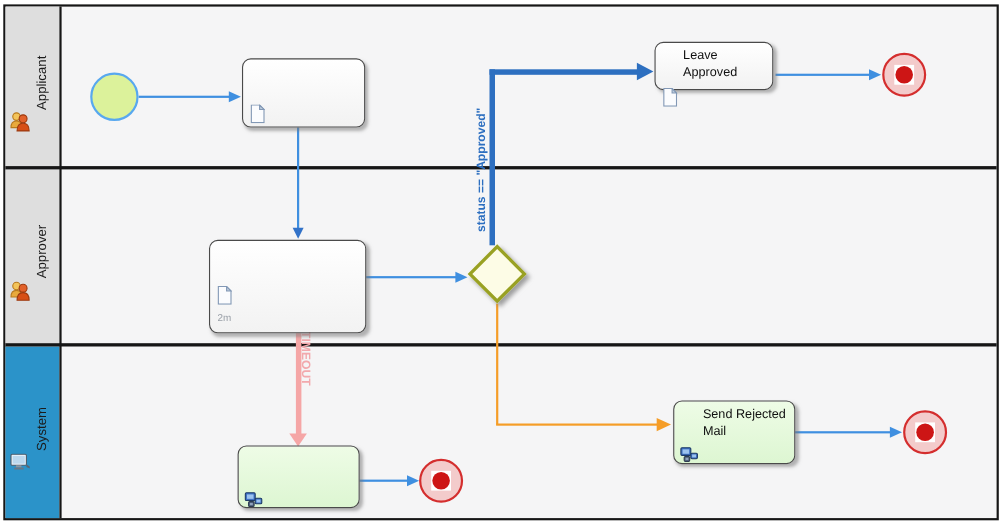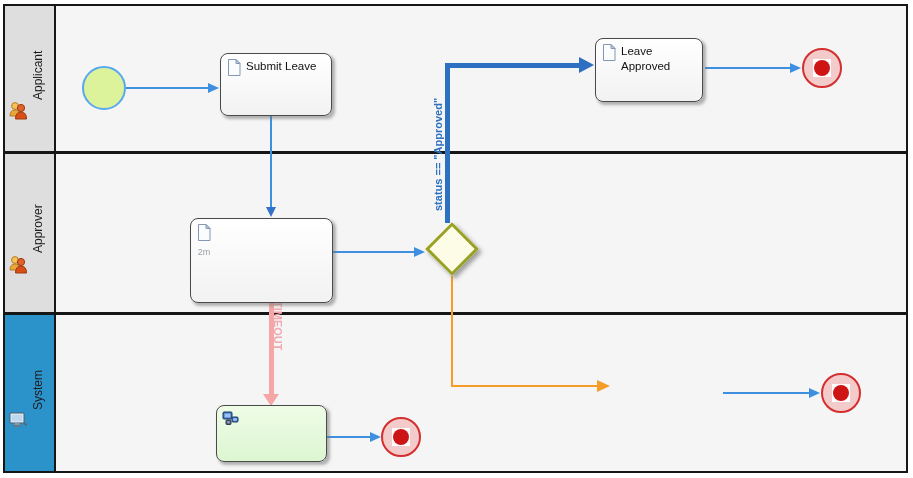--- a/index.html
+++ b/index.html
@@ -20,21 +20,21 @@
           font-size:12px;color:#1b1b1b;}
   .rot-ccw{transform:rotate(-90deg);}
   .rot-cw{transform:rotate(90deg);}
   
   .task{position:absolute;border:1.5px solid #4a4a4a;border-radius:8px;
         background:linear-gradient(#ffffff,#f2f2f2);
         box-shadow:2.5px 2.5px 3px rgba(120,120,120,.55);
         box-sizing:border-box;padding:5px 4px 4px 5px;display:flex;gap:4px;}
   .task.green{background:linear-gradient(#f0fdе9,#e2f9d8);background:linear-gradient(#eefce6,#ddf6d2);}
   .task-text{font-size:11.5px;line-height:15px;color:#101010;}
-  .icon-col{display:flex;flex-direction:column;align-items:center;gap:2px;flex:0 0 16px;}
+  .icon-col{display:flex;flex-direction:column;align-items:center;gap:2px;flex:0 0 16px;margin-top:36px;}
   .timer{font-size:9px;color:#9aa0a8;}
   
   .event{position:absolute;border-radius:50%;box-sizing:border-box;
          display:flex;align-items:center;justify-content:center;}
   .start{width:44px;height:44px;background:#dcf29b;border:2px solid #58a8ef;}
   .end{width:40px;height:40px;background:#f3cbcb;border:2.5px solid #d42e2e;}
   .end-core{width:18px;height:18px;background:#fff;display:flex;align-items:center;justify-content:center;}
   .end-dot{width:16px;height:16px;border-radius:50%;background:#cd1515;}
   
   .gw-wrap{filter:drop-shadow(3px 3px 2px rgba(130,130,130,.75));}
@@ -135,39 +135,38 @@
   <div class="event start" style="left:82px;top:66px;"></div>
 
   <div class="task" style="left:220px;top:53px;width:112px;height:63px;">
     <span class="icon-col">
         <span>
       <svg width="14" height="17" viewBox="0 0 14 17">
         <path d="M1.5 .5 H9 L13 4.5 V16.5 H1.5 Z" fill="#fbfcfe" stroke="#8298b5"></path>
         <path d="M9 .5 V4.5 H13 Z" fill="#bcccdd" stroke="#8298b5"></path>
       </svg></span>
     </span>
-    <div class="task-text">Submit Leave</div>
   </div>
 
   <div class="task" style="left:190px;top:218px;width:143px;height:85px;">
     <span class="icon-col">
       <span>
         <svg width="14" height="17" viewBox="0 0 14 17">
           <path d="M1.5 .5 H9 L13 4.5 V16.5 H1.5 Z" fill="#fbfcfe" stroke="#8298b5"></path>
           <path d="M9 .5 V4.5 H13 Z" fill="#bcccdd" stroke="#8298b5"></path>
         </svg></span>
       <span class="timer">2m</span>
     </span>
   </div>
 
   <div class="abs gw-wrap" style="left:433px;top:230px;">
     <div class="gateway"></div>
   </div>
 
-  <div class="task" style="left:595px;top:38px;width:108px;height:64px;">
+  <div class="task" style="left:595px;top:38px;width:108px;height:44px;">
     <span class="icon-col">
         <span>
       <svg width="14" height="17" viewBox="0 0 14 17">
         <path d="M1.5 .5 H9 L13 4.5 V16.5 H1.5 Z" fill="#fbfcfe" stroke="#8298b5"></path>
         <path d="M9 .5 V4.5 H13 Z" fill="#bcccdd" stroke="#8298b5"></path>
       </svg></span>
     </span>
     <div class="task-text" style="max-width:60px;">Leave Approved</div>
   </div>
 
@@ -190,20 +189,34 @@
       </svg></span>
     </span>
   </div>
 
   <div class="event end" style="left:381px;top:417px;">
     <span class="end-core">
         <span class="end-dot"></span>
       </span>
   </div>
 
+  <div class="task green" style="left:612px;top:364px;width:111px;height:58px;">
+    <span class="icon-col">
+        <span>
+      <svg width="17" height="15" viewBox="0 0 17 15">
+        <rect x="1" y="1" width="9" height="7" rx="1" fill="#3e70c4" stroke="#1d3a66"></rect>
+        <rect x="2.5" y="2.5" width="6" height="4" fill="#9cc3ef"></rect>
+        <rect x="10" y="6" width="6" height="5" rx="1" fill="#3e70c4" stroke="#1d3a66"></rect>
+        <rect x="11.2" y="7.2" width="3.6" height="2.6" fill="#9cc3ef"></rect>
+        <rect x="4" y="9" width="5" height="4.5" rx="1" fill="#50617a" stroke="#2c3b50"></rect>
+        <rect x="5.2" y="10.2" width="2.6" height="2" fill="#8fa3bd"></rect>
+      </svg></span>
+    </span>
+    <div class="task-text" style="max-width:80px;">Send Rejected Mail</div>
+  </div>
 
   <div class="event end" style="left:821px;top:373px;">
     <span class="end-core">
         <span class="end-dot"></span>
       </span>
   </div>
 
 </div>
 
 </body></html>

